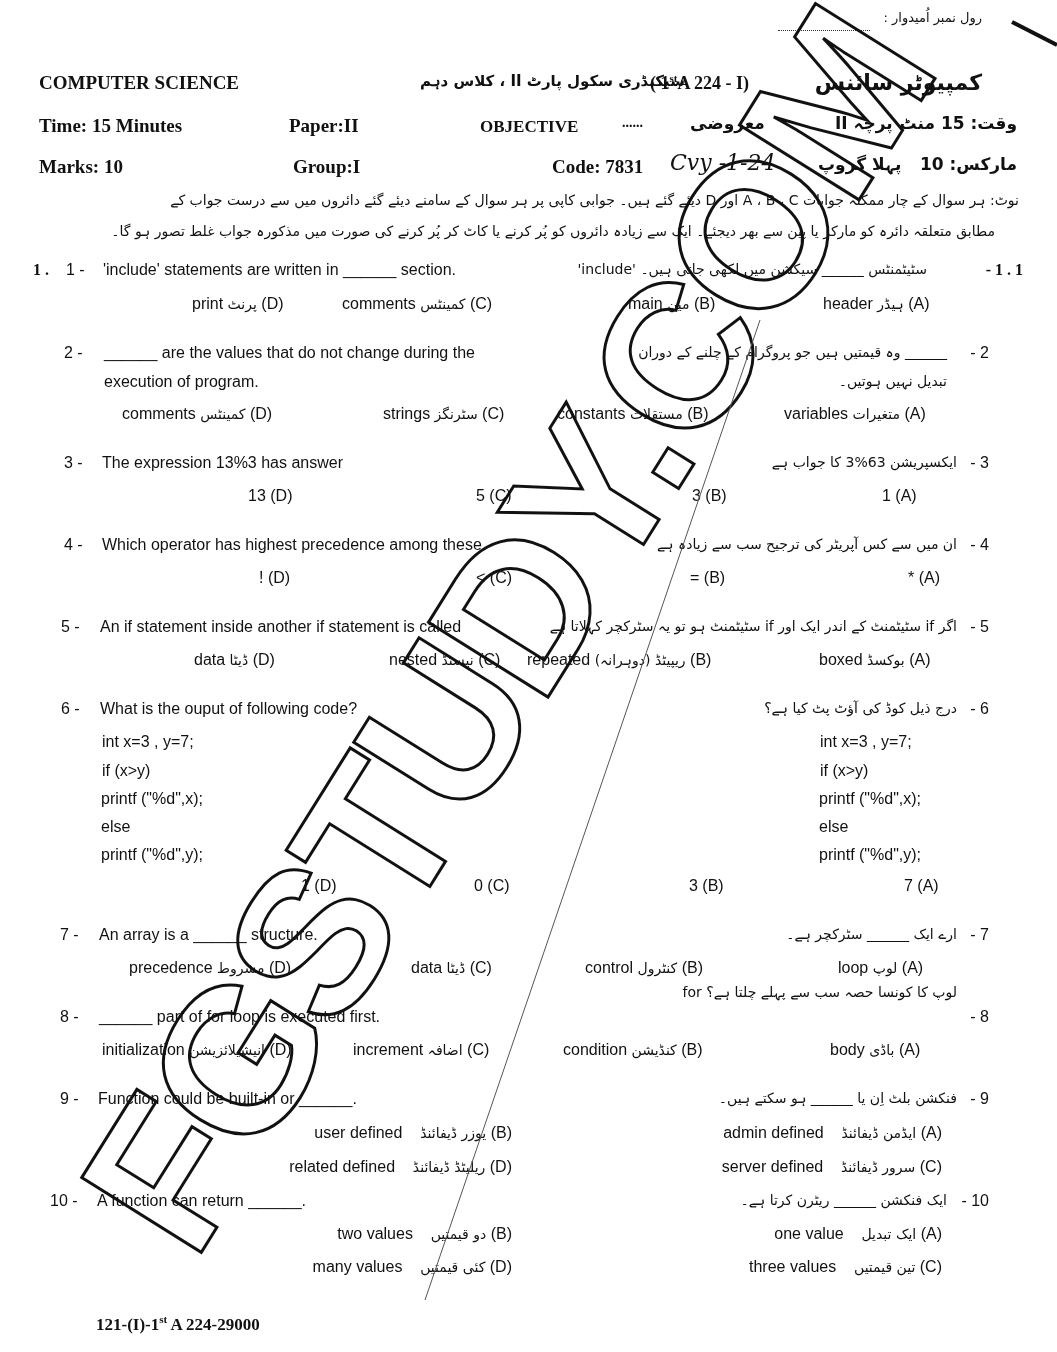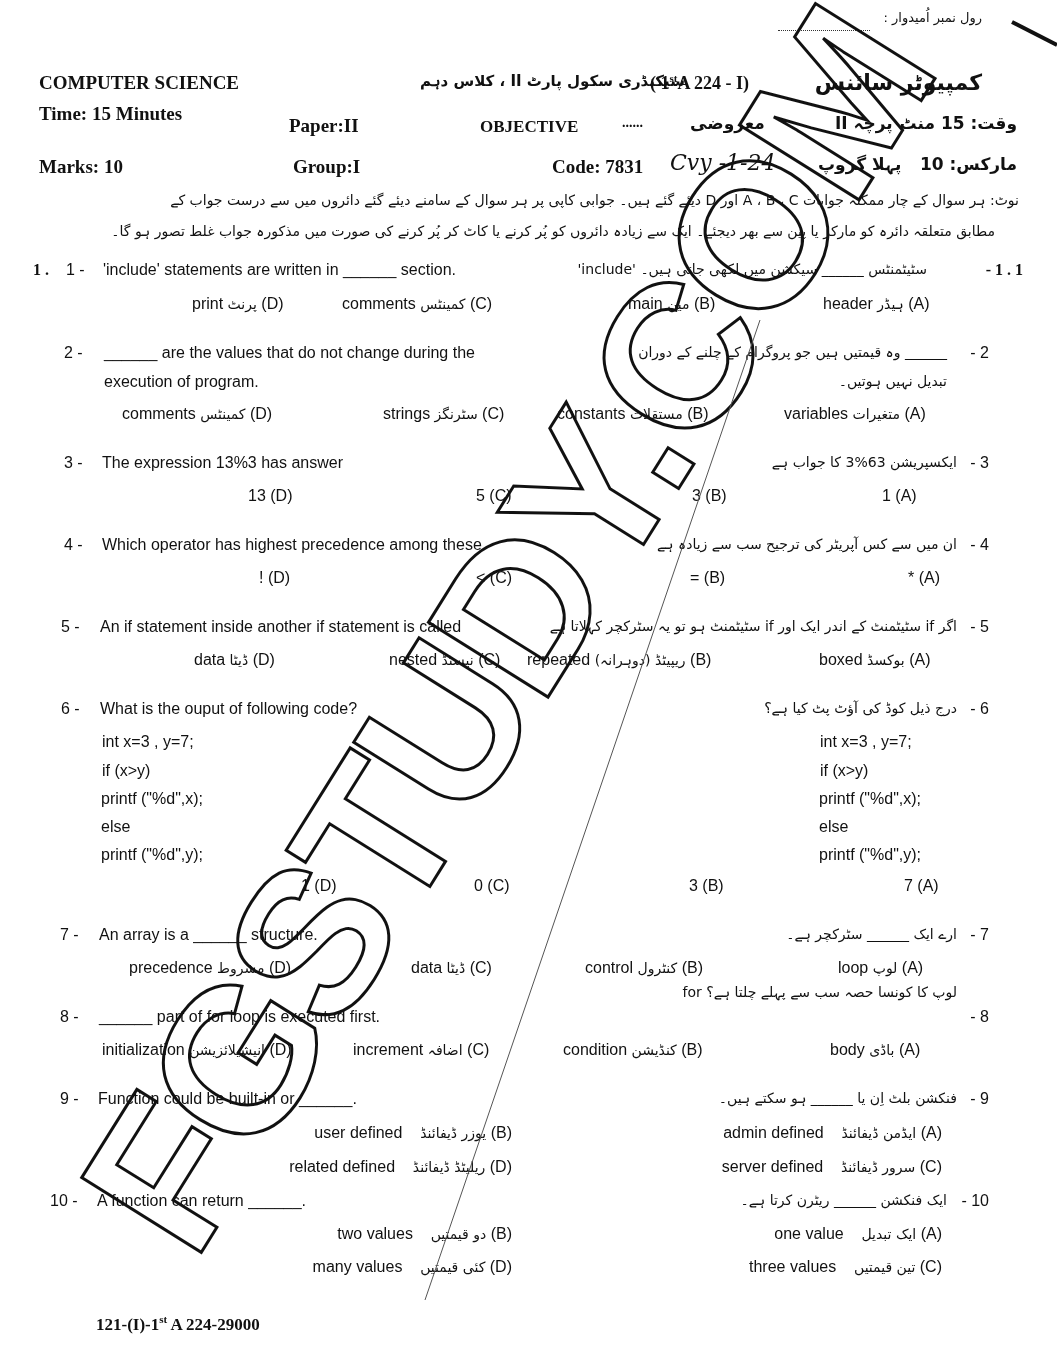--- a/index.html
+++ b/index.html
@@ -22,21 +22,21 @@
 
 <div>
   <div class="abs urdu" style="right:75px; top:10px; font-size:13px;">رول نمبر اُمیدوار :</div>
   <div class="rule" style="left:778px; top:30px; width:92px; border-bottom:1px dotted #333;"></div>
 
   <div class="abs serif hdr" style="left:39px; top:72px;">COMPUTER SCIENCE</div>
   <div class="abs urdu ur-hdr" style="left:420px; top:72px; font-size:15px;">سیکنڈری سکول پارٹ II ، کلاس دہم</div>
   <div class="abs serif hdr" style="left:650px; top:72px; font-size:18px;"><span>( 1</span><sup>st</sup><span>A 224 - I)</span></div>
   <div class="abs urdu ur-hdr" style="right:75px; top:70px; font-size:22px;">کمپیوٹر سائنس</div>
 
-  <div class="abs serif hdr" style="left:39px; top:103px;">Time: 15 Minutes</div>
+  <div class="abs serif hdr" style="left:39px; top:115px;">Time: 15 Minutes</div>
   <div class="abs serif hdr" style="left:289px; top:115px;">Paper:II</div>
   <div class="abs serif" style="left:480px; top:117px; font-size:17px;">OBJECTIVE</div>
   <div class="abs serif" style="left:622px; top:115px; font-size:14px;">......</div>
   <div class="abs urdu ur-hdr" style="left:690px; top:113px;">معروضی</div>
   <div class="abs urdu ur-hdr" style="left:835px; top:113px;">پرچہ II</div>
   <div class="abs urdu ur-hdr" style="right:40px; top:113px;">وقت: 15 منٹ</div>
 
   <div class="abs serif hdr" style="left:39px; top:156px;">Marks: 10</div>
   <div class="abs serif hdr" style="left:293px; top:156px;">Group:I</div>
   <div class="abs serif hdr" style="left:552px; top:156px;">Code: 7831</div>

